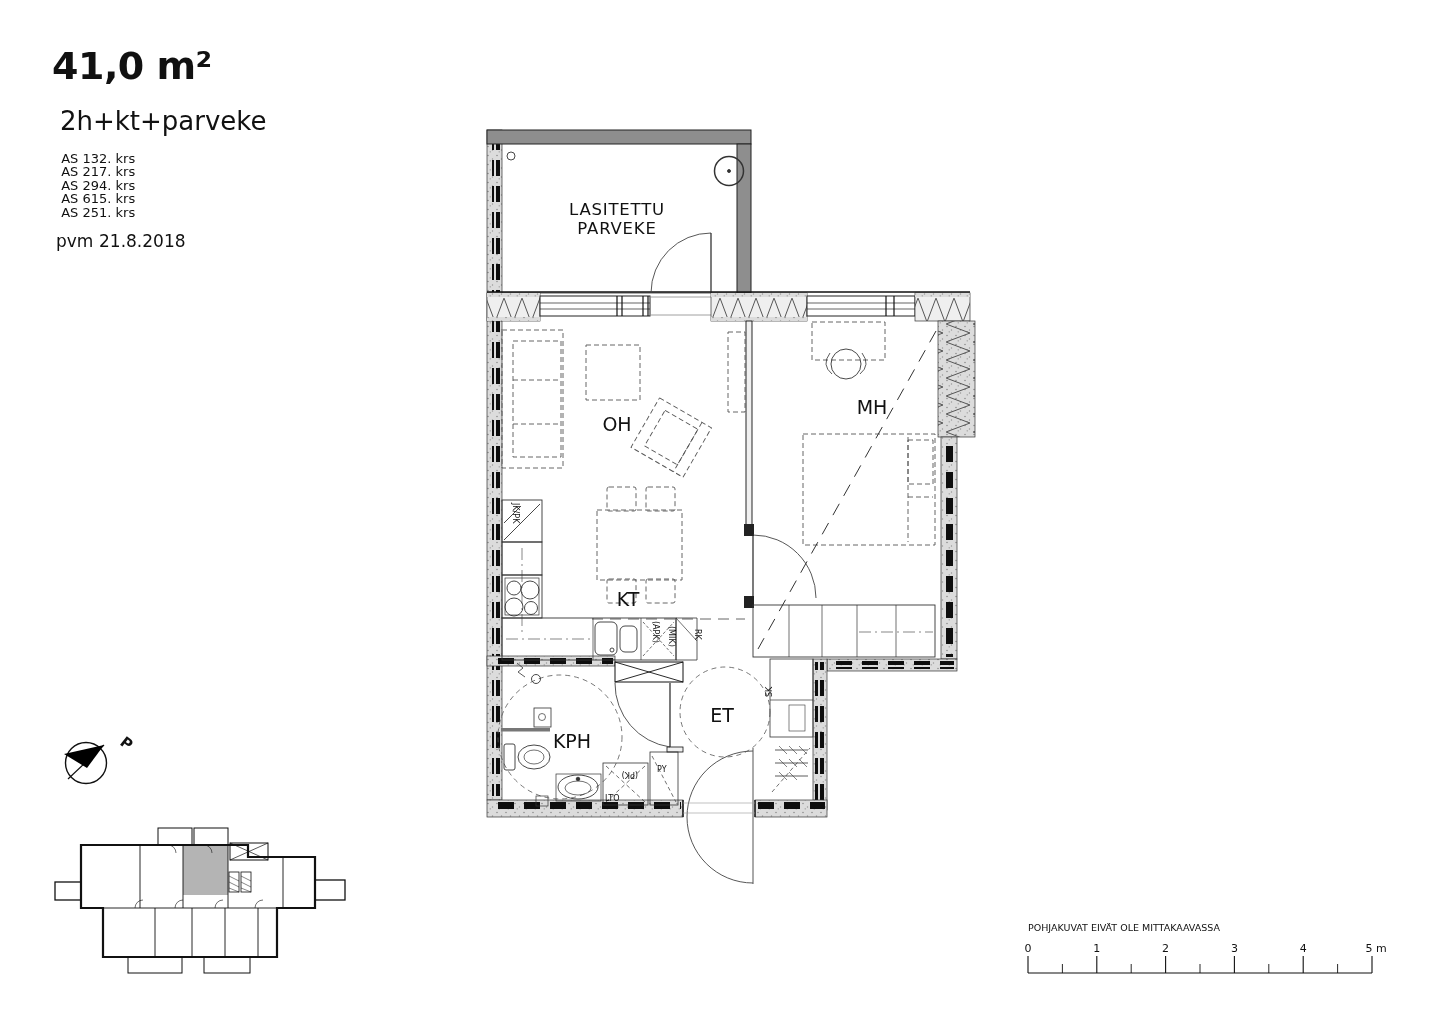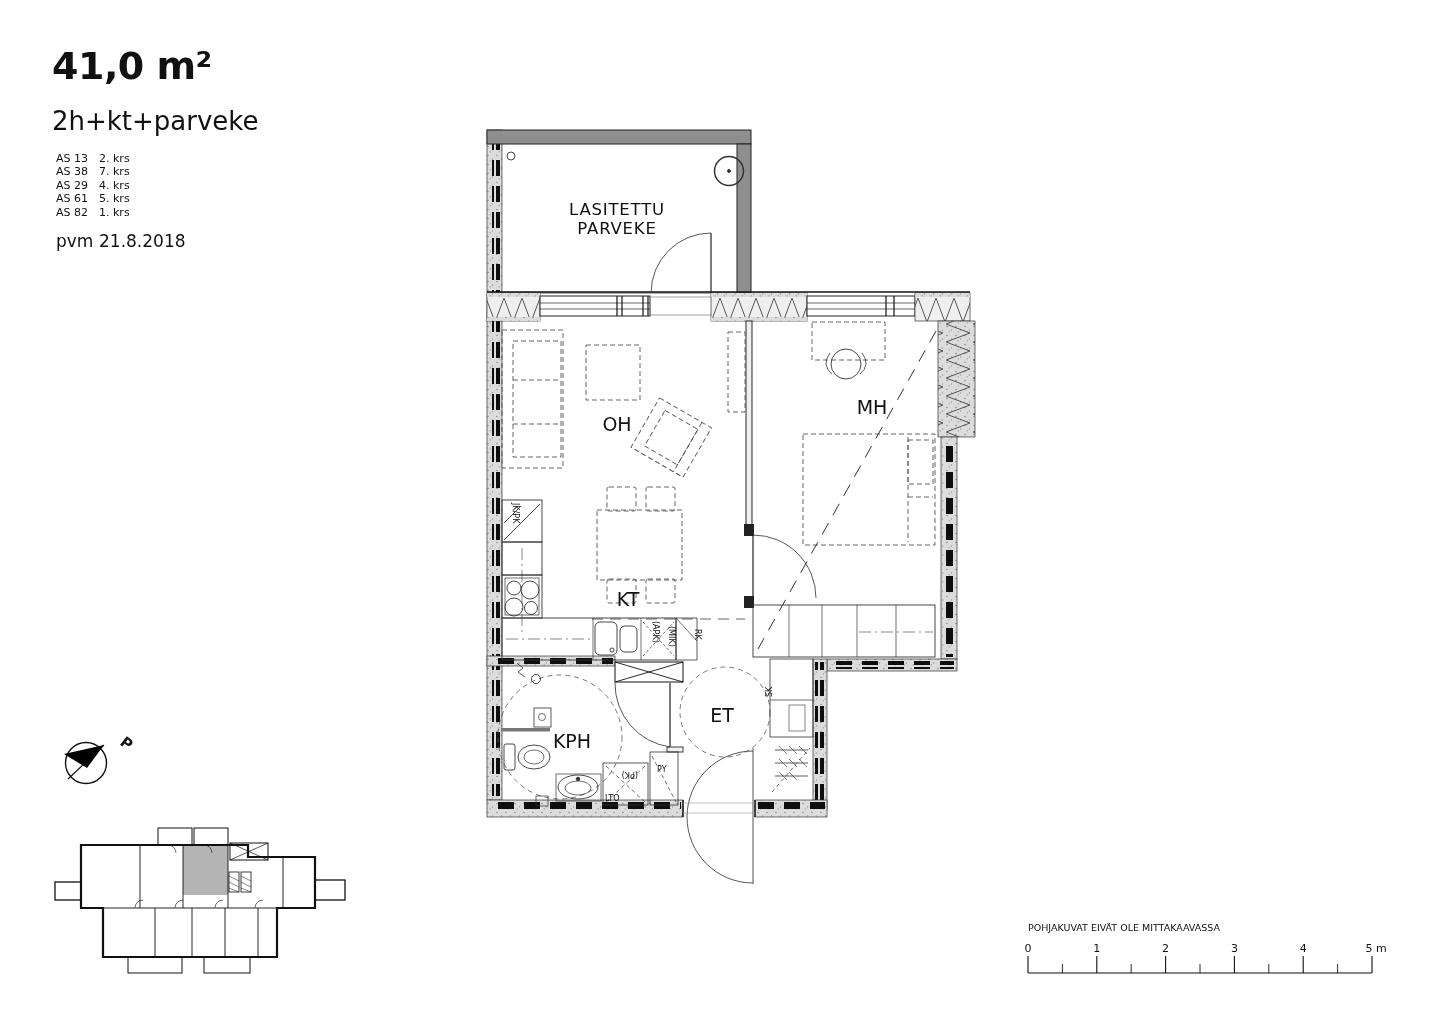--- a/index.html
+++ b/index.html
@@ -1,21 +1,21 @@
 <!DOCTYPE html>
 <html><head>
 <meta charset="utf-8">
 <style>
   html,body{margin:0;padding:0;background:#fff;}
   body{width:1440px;height:1018px;position:relative;overflow:hidden;
        font-family:"DejaVu Sans","Liberation Sans",sans-serif;color:#111;}
   .abs{position:absolute;}
   #area-title{left:52px;top:44px;font-size:38px;font-weight:600;letter-spacing:-.5px;}
-  #apt-type{left:52px;top:106px;font-size:26px;font-weight:400;}
-  #unit-list{left:56px;top:152px;font-size:11px;line-height:13.4px;}
+  #apt-type{left:60px;top:106px;font-size:26px;font-weight:400;}
+  #unit-list{left:56px;top:152px;font-size:13px;line-height:13.4px;text-align:right;}
   .unit-row{display:flex;}
   .unit-row span:first-child{width:43px;}
   #pvm-row{left:56px;top:231px;font-size:17px;display:flex;}
   #pvm-row span:first-child{width:43px;}
   svg text{fill:#111;}
   .rl{font-size:19px;}
   .sl{font-size:8px;}
   .bal{font-size:16.5px;letter-spacing:.8px;}
 </style>
 </head>
@@ -23,33 +23,33 @@
 
 <div class="abs" id="area-title">41,0 m²</div>
 <div class="abs" id="apt-type">2h+kt+parveke</div>
 
 <div class="abs" id="unit-list">
   <div class="unit-row">
     <span>AS 13</span>
     <span>2. krs</span>
   </div>
   <div class="unit-row">
-    <span>AS 38</span>
+    <span>AS 21</span>
     <span>7. krs</span>
   </div>
   <div class="unit-row">
     <span>AS 29</span>
     <span>4. krs</span>
   </div>
   <div class="unit-row">
     <span>AS 61</span>
     <span>5. krs</span>
   </div>
   <div class="unit-row">
-    <span>AS 82</span>
+    <span>AS 25</span>
     <span>1. krs</span>
   </div>
 </div>
 
 <div class="abs" id="pvm-row">
   <span>pvm</span>
   <span>21.8.2018</span>
 </div>
 
 <svg class="abs" style="left:455px;top:105px" width="560" height="815" viewBox="455 105 560 815">

